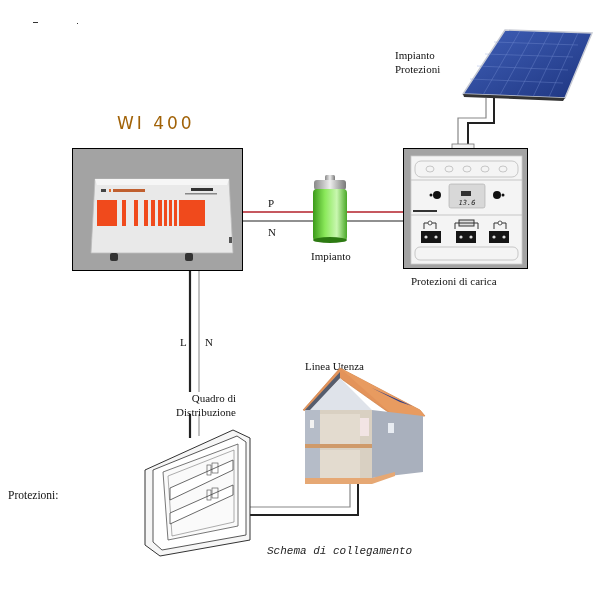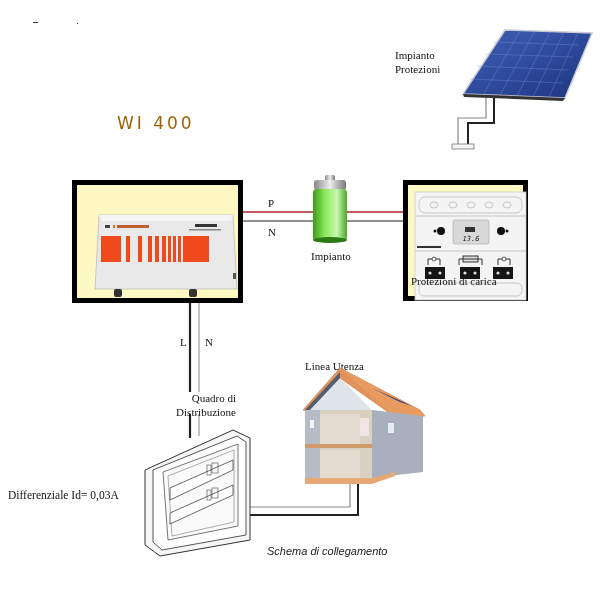--- a/index.html
+++ b/index.html
@@ -1,22 +1,22 @@
 <!DOCTYPE html>
 <html><head>
 <meta charset="utf-8">
 <style>
   html, body { margin: 0; padding: 0; background: #ffffff; }
   body { width: 600px; height: 600px; position: relative; overflow: hidden;
          font-family: "Liberation Sans", "DejaVu Sans", sans-serif; color: #111; }
   .abs { position: absolute; }
   .lbl { font-size: 11px; color: #111; white-space: nowrap; font-family: Liberation Serif, serif; }
   .title { font-family: "DejaVu Sans", sans-serif; font-size: 17px; letter-spacing: 3px; font-weight: normal; color: #a16207; }
-  .caption { font-family: Liberation Sans, sans-serif; font-style: italic; font-size: 11px; color: #222; }
-  .frame { border: 5px solid #000000; background: #fef9c3; box-sizing: border-box; margin-top: 32px; }
+  .caption { font-family: Liberation Mono, monospace; font-style: italic; font-size: 11px; color: #222; }
+  .frame { border: 1px solid #000000; background: #a3a3a3; box-sizing: border-box; }
   svg { position: absolute; left: 0; top: 0; overflow: visible; }
   .center { text-align: right; }
 </style>
 </head>
 <body>
 
 <svg width="600" height="600">
 
   <line x1="242" y1="212" x2="318" y2="212" stroke="#b3202a" stroke-width="1.6"></line>
   <line x1="242" y1="221" x2="318" y2="221" stroke="#222" stroke-width="1.2"></line>
@@ -207,19 +207,19 @@
   <rect x="320" y="450" width="40" height="28" fill="#e3dbcf"></rect>
   <rect x="305" y="410" width="15" height="70" fill="#b5bcc8"></rect>
   <rect x="310" y="420" width="4" height="8" fill="#f2f2f2"></rect>
   <rect x="360" y="418" width="9" height="18" fill="#f2e4e4"></rect>
 
   <polygon points="305,444 372,444 372,448 305,448" fill="#cf9a6a"></polygon>
   <polygon points="305,478 372,478 395,472 395,476 372,484 305,484" fill="#e6a874"></polygon>
 </svg>
 
 <div class="abs lbl" style="left:8px; top:488px; line-height:14px; font-size:11.5px;">
-  <div>Differenziale Id= 0,03A</div>
+  <div>Protezioni:</div>
 </div>
 
 <div class="abs caption" style="left:267px; top:545px;">Schema di collegamento</div>
 
 <div class="abs" style="left:33px; top:22px; width:5px; height:1px; background:#333;"></div>
 <div class="abs" style="left:77px; top:23px; width:1px; height:1px; background:#333;"></div>
 
 </body></html>

